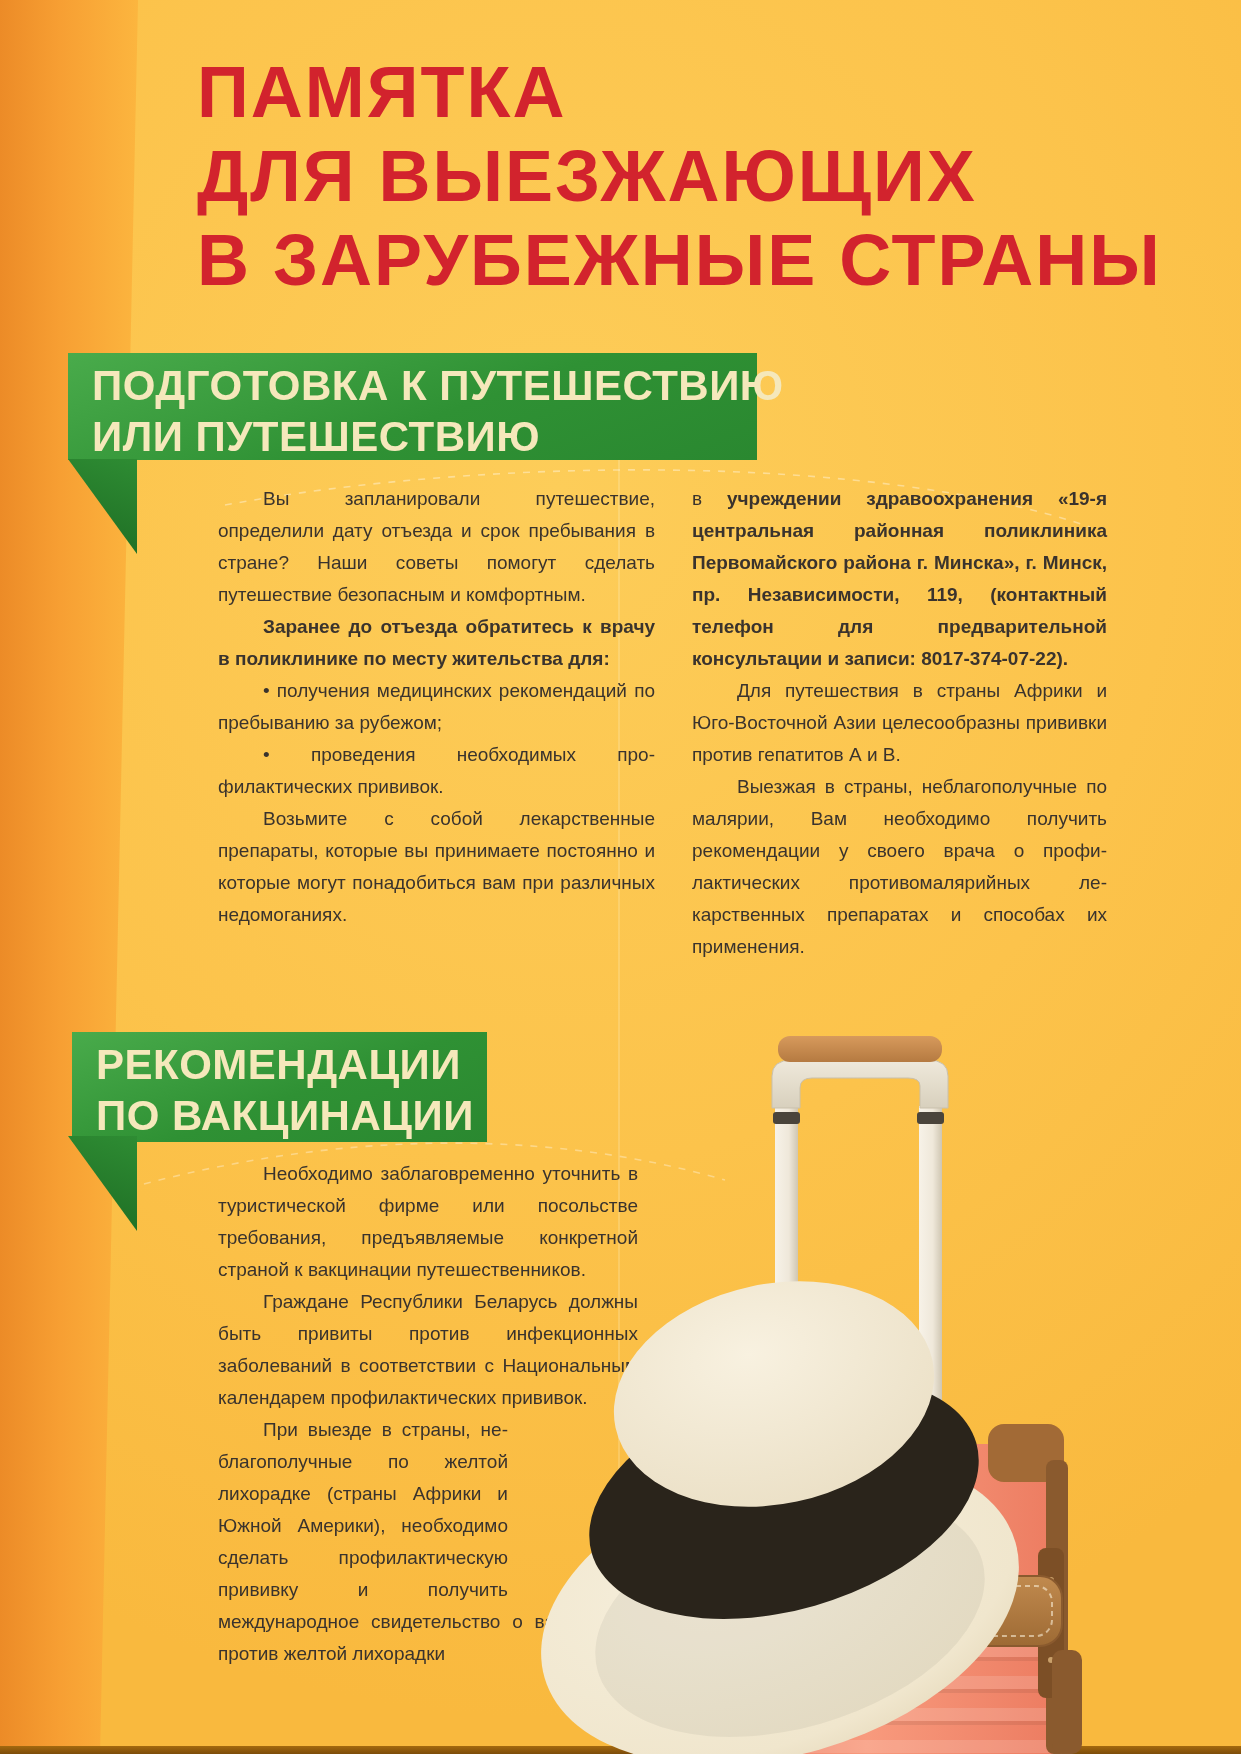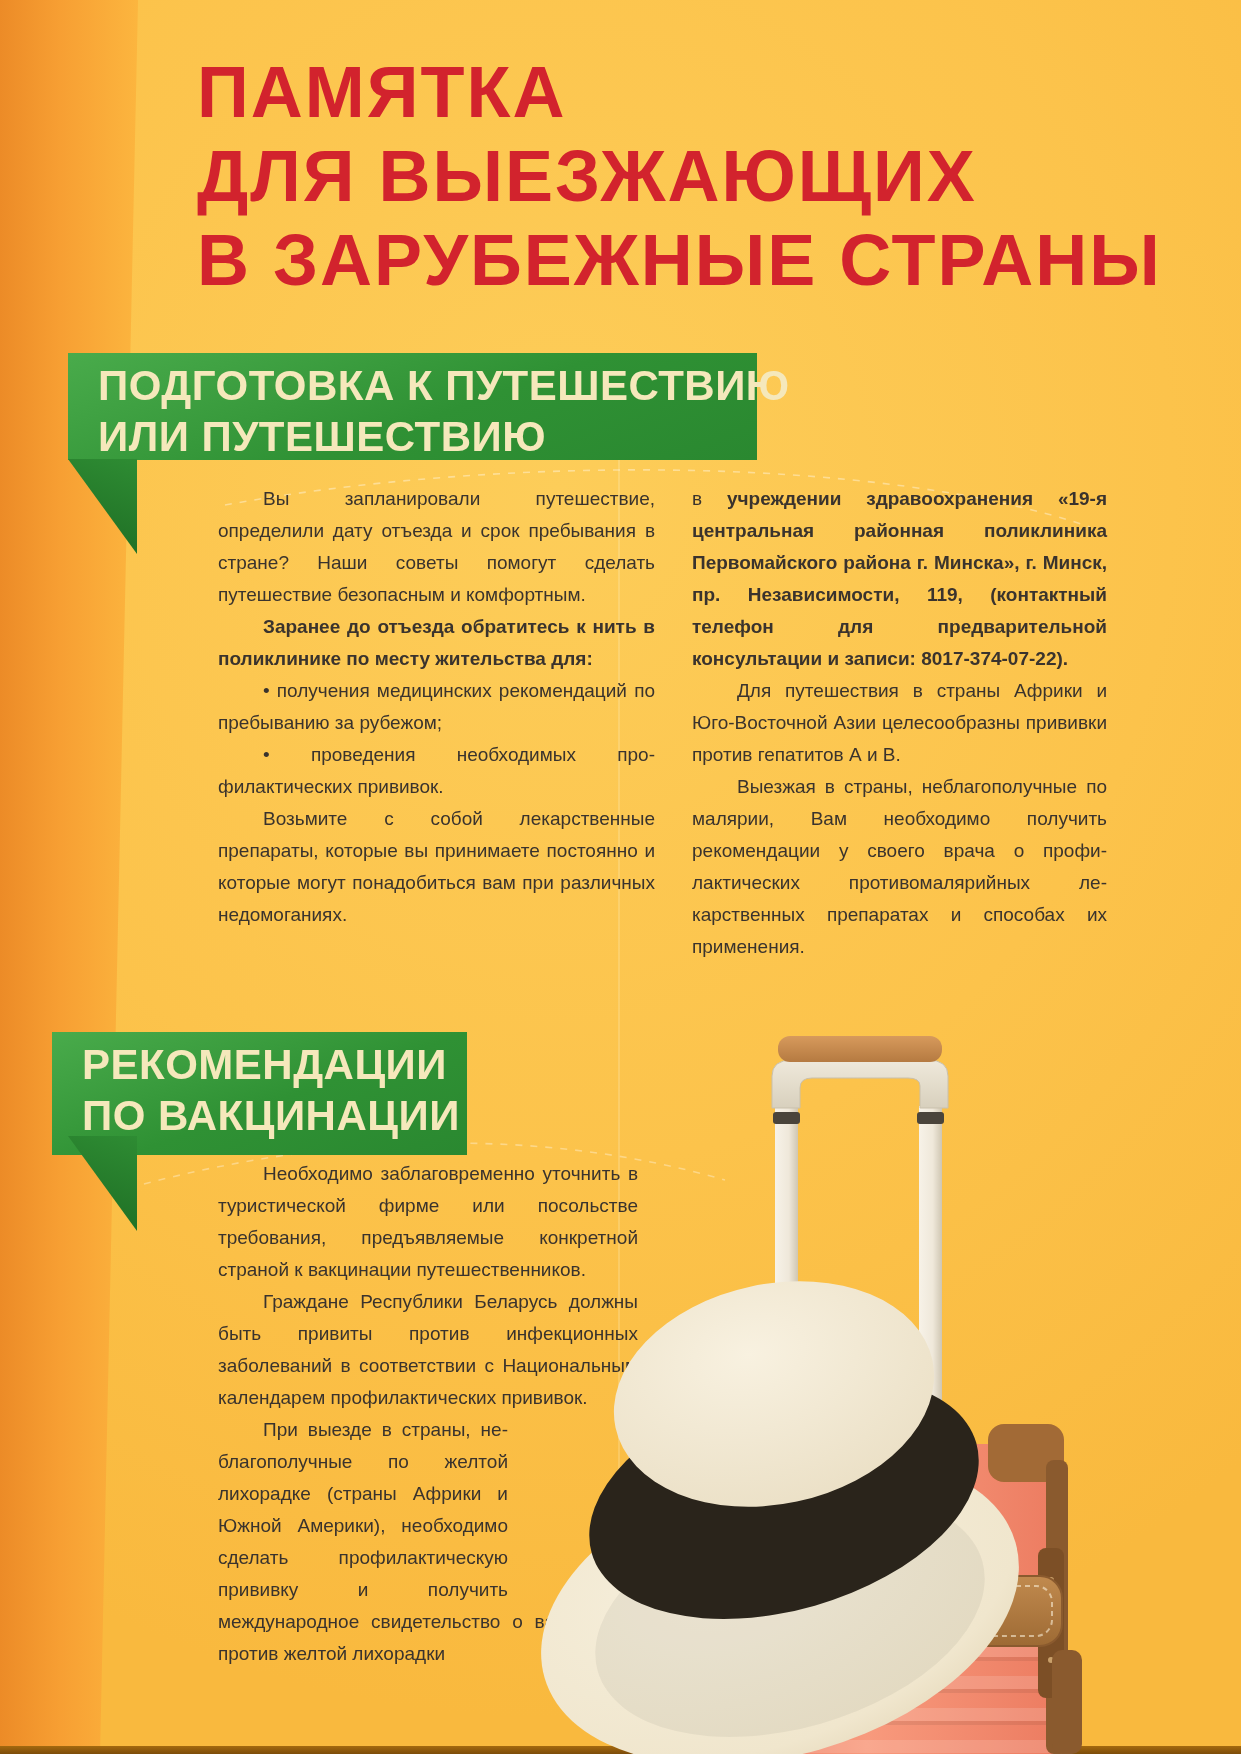--- a/index.html
+++ b/index.html
@@ -19,24 +19,24 @@
   .bottom-strip{position:absolute;left:0;top:1746px;width:1241px;height:8px;z-index:2;
     background:linear-gradient(to bottom,#a4690f,#7c4c0a);}
   .title{
     position:absolute;left:197px;top:50px;z-index:3;margin:0;
     color:#d2232d;font-size:72px;line-height:84px;font-weight:bold;letter-spacing:2px;white-space:nowrap;
   }
   .banner{
     position:absolute;z-index:3;box-sizing:border-box;
     background:linear-gradient(160deg,#49ab4b 0%,#2f9134 55%,#2a8830 100%);
     color:#f5e8bb;font-weight:bold;font-size:42px;line-height:51px;letter-spacing:0.5px;
-    padding:7px 0 0 30px;white-space:nowrap;
+    padding:7px 0 0 24px;white-space:nowrap;
   }
   .banner1{left:68px;top:353px;width:689px;height:107px;}
-  .banner2{left:52px;top:1032px;width:415px;height:123px;}
+  .banner2{left:72px;top:1032px;width:415px;height:110px;}
   .fold{position:absolute;width:69px;height:95px;z-index:3;
     background:linear-gradient(200deg,#2e8c33,#1d6b23);
     clip-path:polygon(0 0,100% 0,100% 100%);}
   .fold1{left:68px;top:459px;}
   .fold2{left:68px;top:1136px;}
   .col{position:absolute;z-index:3;color:#3a332d;font-size:19px;line-height:32px;}
   .col p{margin:0;text-align:justify;text-indent:45px;}
   .col p.noindent{text-indent:0;}
   .col .b{font-weight:bold;}
   .col-left{left:218px;top:483px;width:437px;}
@@ -67,21 +67,21 @@
   </h1>
 
   <div class="banner banner1">
     <div>ПОДГОТОВКА К ПУТЕШЕСТВИЮ</div>
     <div>ИЛИ ПУТЕШЕСТВИЮ</div>
   </div>
   <div class="fold fold1"></div>
 
   <div class="col col-left" id="s1-left">
       <p><span>Вы запланировали путешествие, определили дату отъезда и срок пре­бывания в стране? Наши советы помо­гут сделать путешествие безопасным и комфортным.</span></p>
-      <p><span class="b">Заранее до отъезда обратитесь к нить в поликлинике по месту жительства для:</span></p>
+      <p><span class="b">Заранее до отъезда обратитесь к врачу в поликлинике по месту жительства для:</span></p>
       <p><span>•  получения медицинских реко­мендаций по пребыванию за рубе­жом;</span></p>
       <p><span>•  проведения необходимых про­филактических прививок.</span></p>
       <p><span>Возьмите с собой лекарственные препараты, которые вы принимаете по­стоянно и которые могут понадобиться вам при различных недомоганиях.</span></p>
     </div>
   <div class="col col-right" id="s1-right">
       <p class="noindent"><span>в </span><span class="b">учреждении здравоохранения «19-я центральная районная по­ликлиника Первомайского рай­она г. Минска», г. Минск, пр. Не­зависимости, 119, (контактный телефон для предварительной консультации и записи: 8017-374-07-22).</span></p>
       <p><span>Для путешествия в страны Африки и Юго-Восточной Азии целесообразны прививки против гепатитов А и В.</span></p>
       <p><span>Выезжая в страны, неблагополучные по малярии, Вам необходимо получить рекомендации у своего врача о профи­лактических противомалярийных ле­карственных препаратах и способах их применения.</span></p>
     </div>
 

